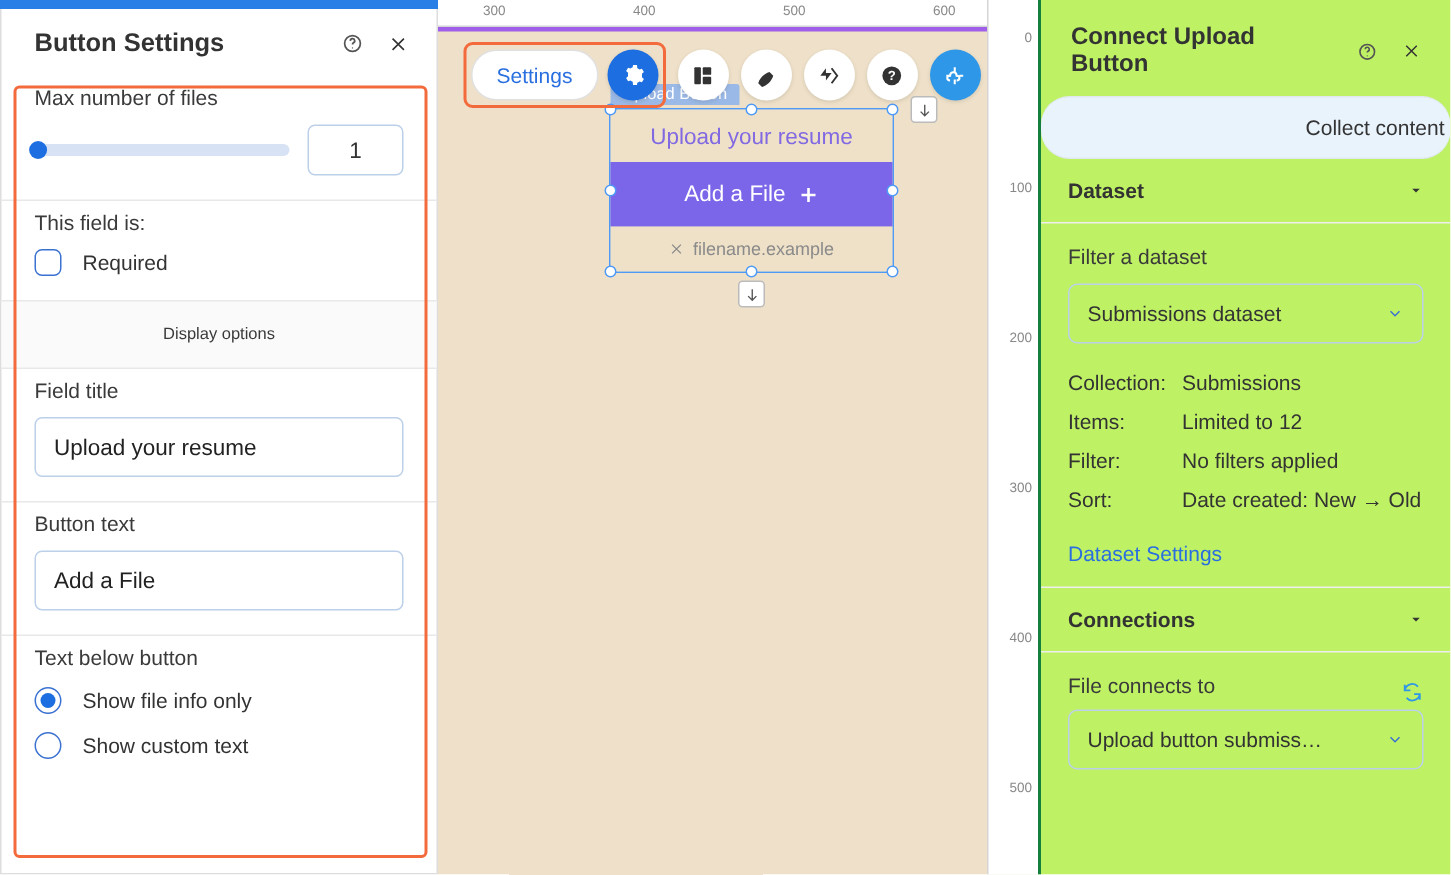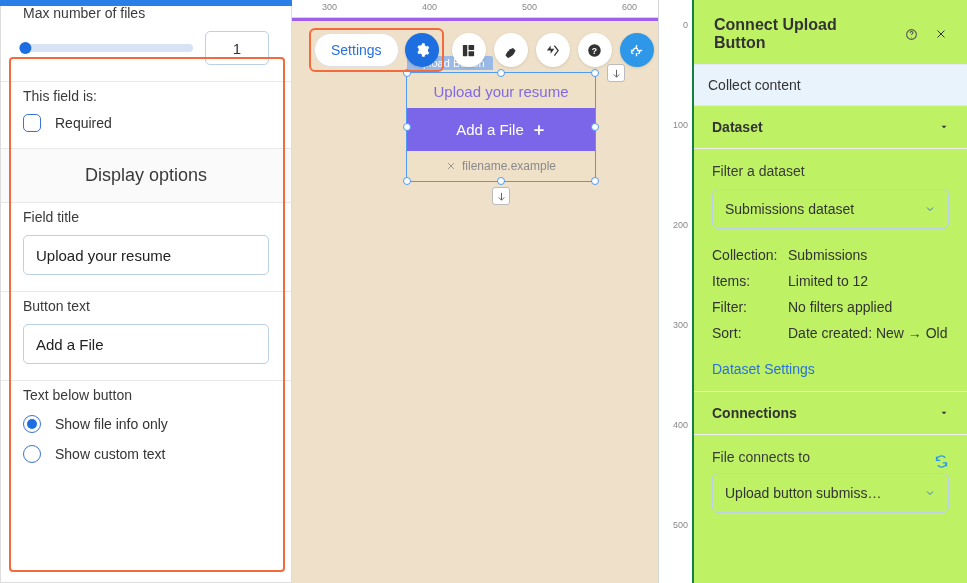--- a/index.html
+++ b/index.html
@@ -49,21 +49,21 @@
   }
   .num-box {
     width: 64px; height: 34px; border: 1px solid #bcd0ea; border-radius: 5px;
     display:flex; align-items:center; justify-content:center; font-size: 15px;
   }
   .check-row { display:flex; align-items:center; gap: 14px; margin-top: 6px; }
   .checkbox {
     width: 18px; height: 18px; border: 1.5px solid #3b72d1; border-radius: 5px;
   }
   .display-options {
-    padding: 16px 0; text-align: center; font-size: 18px; color: #3a3a3a;
+    padding: 16px 0; text-align: center; font-size: 11px; color: #3a3a3a;
     border-top: 1px solid #e8e8e8; background: #fafafa;
   }
   .text-input {
     width: 100%; height: 40px; border: 1px solid #bcd0ea; border-radius: 5px;
     padding: 0 12px; font-size: 15px; display:flex; align-items:center; color:#222;
   }
   .radio-row { display:flex; align-items:center; gap: 14px; margin: 12px 0 4px; }
   .radio {
     width: 18px; height: 18px; border: 1.5px solid #3b72d1; border-radius: 50%;
     display:flex; align-items:center; justify-content:center;
@@ -152,22 +152,22 @@
   .right-panel {
     width: 275px; height:100%; background:#bef264; border-left:2px solid #15803d;
     display:flex; flex-direction:column; overflow:hidden;
   }
   .rp-header {
     display:flex; align-items:center; padding: 16px 18px 12px 20px;
     font-size:16px; font-weight:700;
   }
   .rp-header .t { flex:1; }
   .rp-tab {
-    background:#e9f3fc; text-align:left; padding:12px 14px; font-size:14px;
-    color:#333; border-top:1px solid #e1e8ef; border-bottom:1px solid #e1e8ef;
+    background:#e9f3fc; text-align:right; padding:12px 4px; font-size:14px;
+    color:#333; border-top:1px solid #e1e8ef; border-bottom:1px solid #e1e8ef;border-radius:19px;
   }
   .rp-accordion {
     display:flex; align-items:center; padding:13px 18px;
     font-size:14px; font-weight:600; border-bottom:1px solid #eee;
     cursor:pointer;
   }
   .rp-accordion .t { flex:1; }
   .rp-body { padding: 14px 18px; }
   .dropdown {
     width:100%; height:40px; border:1px solid #bcd0ea; border-radius:6px;
@@ -185,20 +185,35 @@
 </style>
 </head>
 <body>
 
 <div class="root">
   <div class="top-blue-bar"></div>
 
   <div class="left-panel">
     <div class="left-highlight"></div>
 
+    <div class="panel-header">
+      <div class="title">Button Settings</div>
+      <div class="hdr-icon">
+        <svg viewBox="0 0 24 24" width="14" height="14" fill="none" stroke="#555" stroke-width="2">
+            <circle cx="12" cy="12" r="9"></circle>
+            <path d="M9.5 9a2.5 2.5 0 1 1 3.5 2.3c-.8.4-1 .9-1 1.7"></path>
+            <circle cx="12" cy="17" r="0.8" fill="#555" stroke="none"></circle>
+          </svg>
+      </div>
+      <div class="hdr-icon">
+        <svg viewBox="0 0 24 24" width="13" height="13" stroke="#333" stroke-width="2">
+            <path d="M5 5l14 14M19 5L5 19"></path>
+          </svg>
+      </div>
+    </div>
 
     <div class="section first">
       <div class="label">Max number of files</div>
       <div class="slider-row">
         <div class="slider-track">
           <div class="slider-thumb"></div>
         </div>
         <div class="num-box">1</div>
       </div>
     </div>

